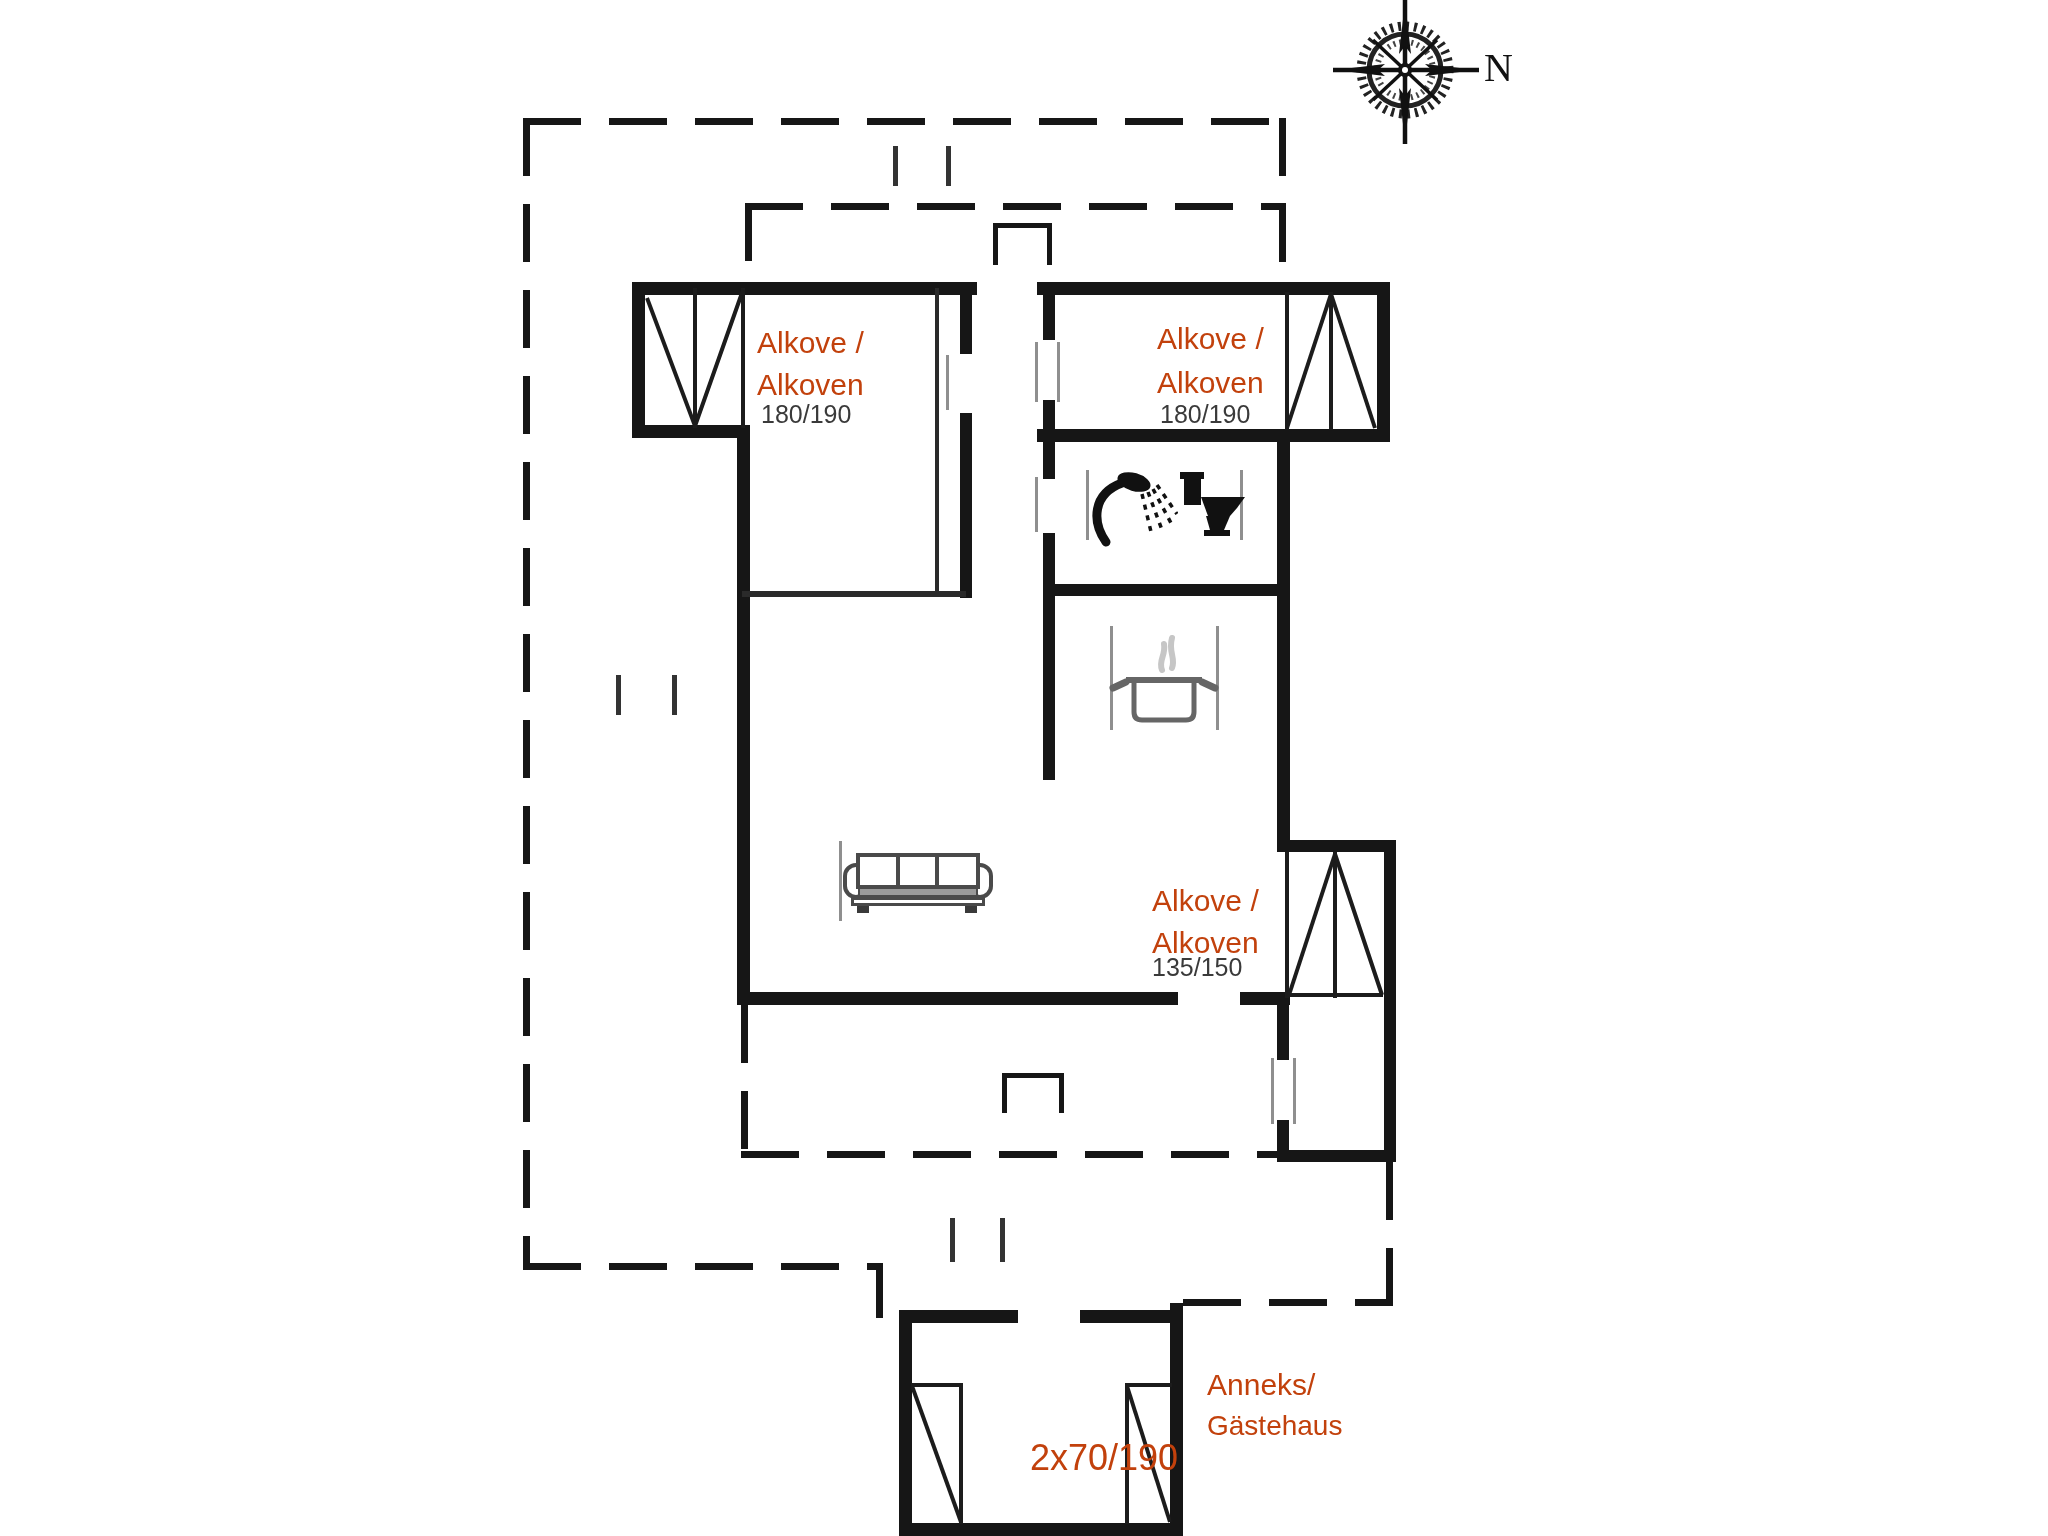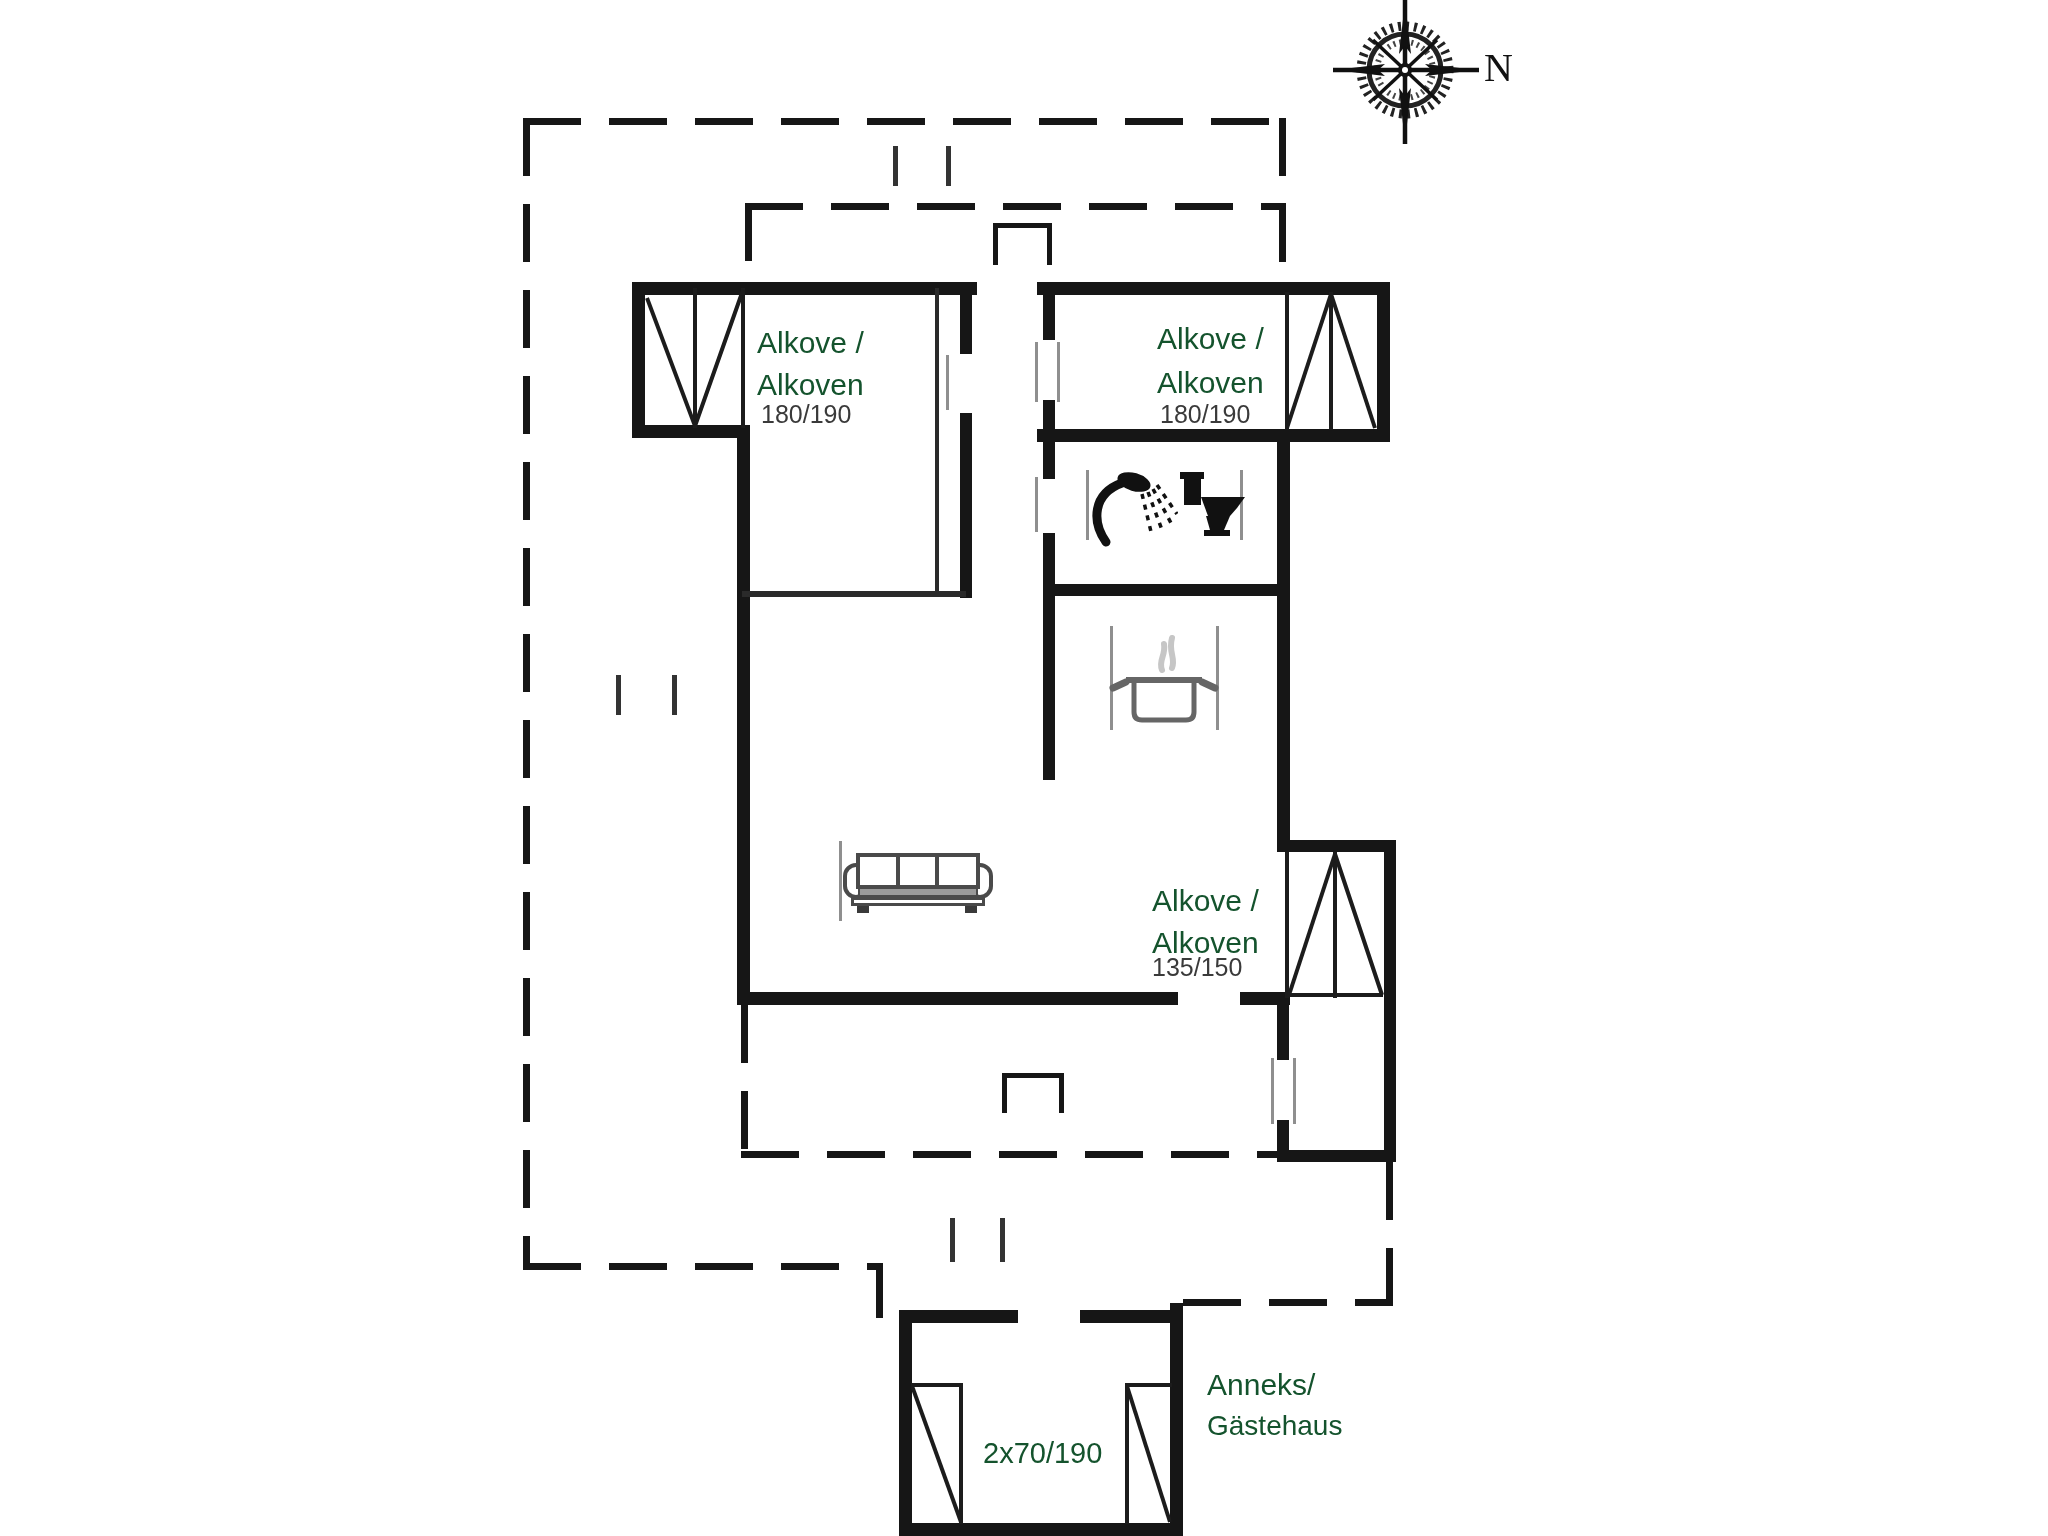--- a/index.html
+++ b/index.html
@@ -6,21 +6,21 @@
   #plan{position:relative;width:2048px;height:1536px;background:#fff;overflow:hidden;
         font-family:"Liberation Sans",sans-serif;}
   #plan *{position:absolute;box-sizing:border-box;}
   .w  {background:#161616;}                 
   .t  {background:#2a2a2a;}                 
   .dh {height:7px;background:repeating-linear-gradient(90deg,#161616 0 58px,transparent 58px 86px);}
   .dv {width:7px;background:repeating-linear-gradient(180deg,#161616 0 58px,transparent 58px 86px);}
   .tk {background:#333333;}                 
   .gk {background:#8f8f8f;}                 
   .step{border:5px solid #161616;border-bottom:none;background:transparent;}
-  .lbl{font-size:30px;color:#14532d;white-space:nowrap;}
+  .lbl{font-size:30px;color:#c2410c;white-space:nowrap;}
   .dim{font-size:25px;color:#3a3a3a;white-space:nowrap;}
   .north{font-family:"Liberation Serif",serif;font-size:40px;color:#111;}
   svg{display:block;}
   .sofa-part{position:absolute;}
 </style>
 </head>
 <body>
 
 <div id="plan">
 
@@ -189,17 +189,17 @@
   <div class="dim" style="left:761px;top:400px;">180/190</div>
 
   <div class="lbl" style="left:1157px;top:322px;">Alkove /</div>
   <div class="lbl" style="left:1157px;top:366px;">Alkoven</div>
   <div class="dim" style="left:1160px;top:400px;">180/190</div>
 
   <div class="lbl" style="left:1152px;top:884px;">Alkove /</div>
   <div class="lbl" style="left:1152px;top:926px;">Alkoven</div>
   <div class="dim" style="left:1152px;top:953px;">135/150</div>
 
-  <div class="lbl" style="left:983px;top:1437px;font-size:29px;">2x70/190</div>
+  <div class="lbl" style="left:1030px;top:1437px;font-size:36px;">2x70/190</div>
   <div class="lbl" style="left:1207px;top:1368px;font-size:30px;">Anneks/</div>
   <div class="lbl" style="left:1207px;top:1410px;font-size:28px;">Gästehaus</div>
 
 </div>
 
 </body></html>

